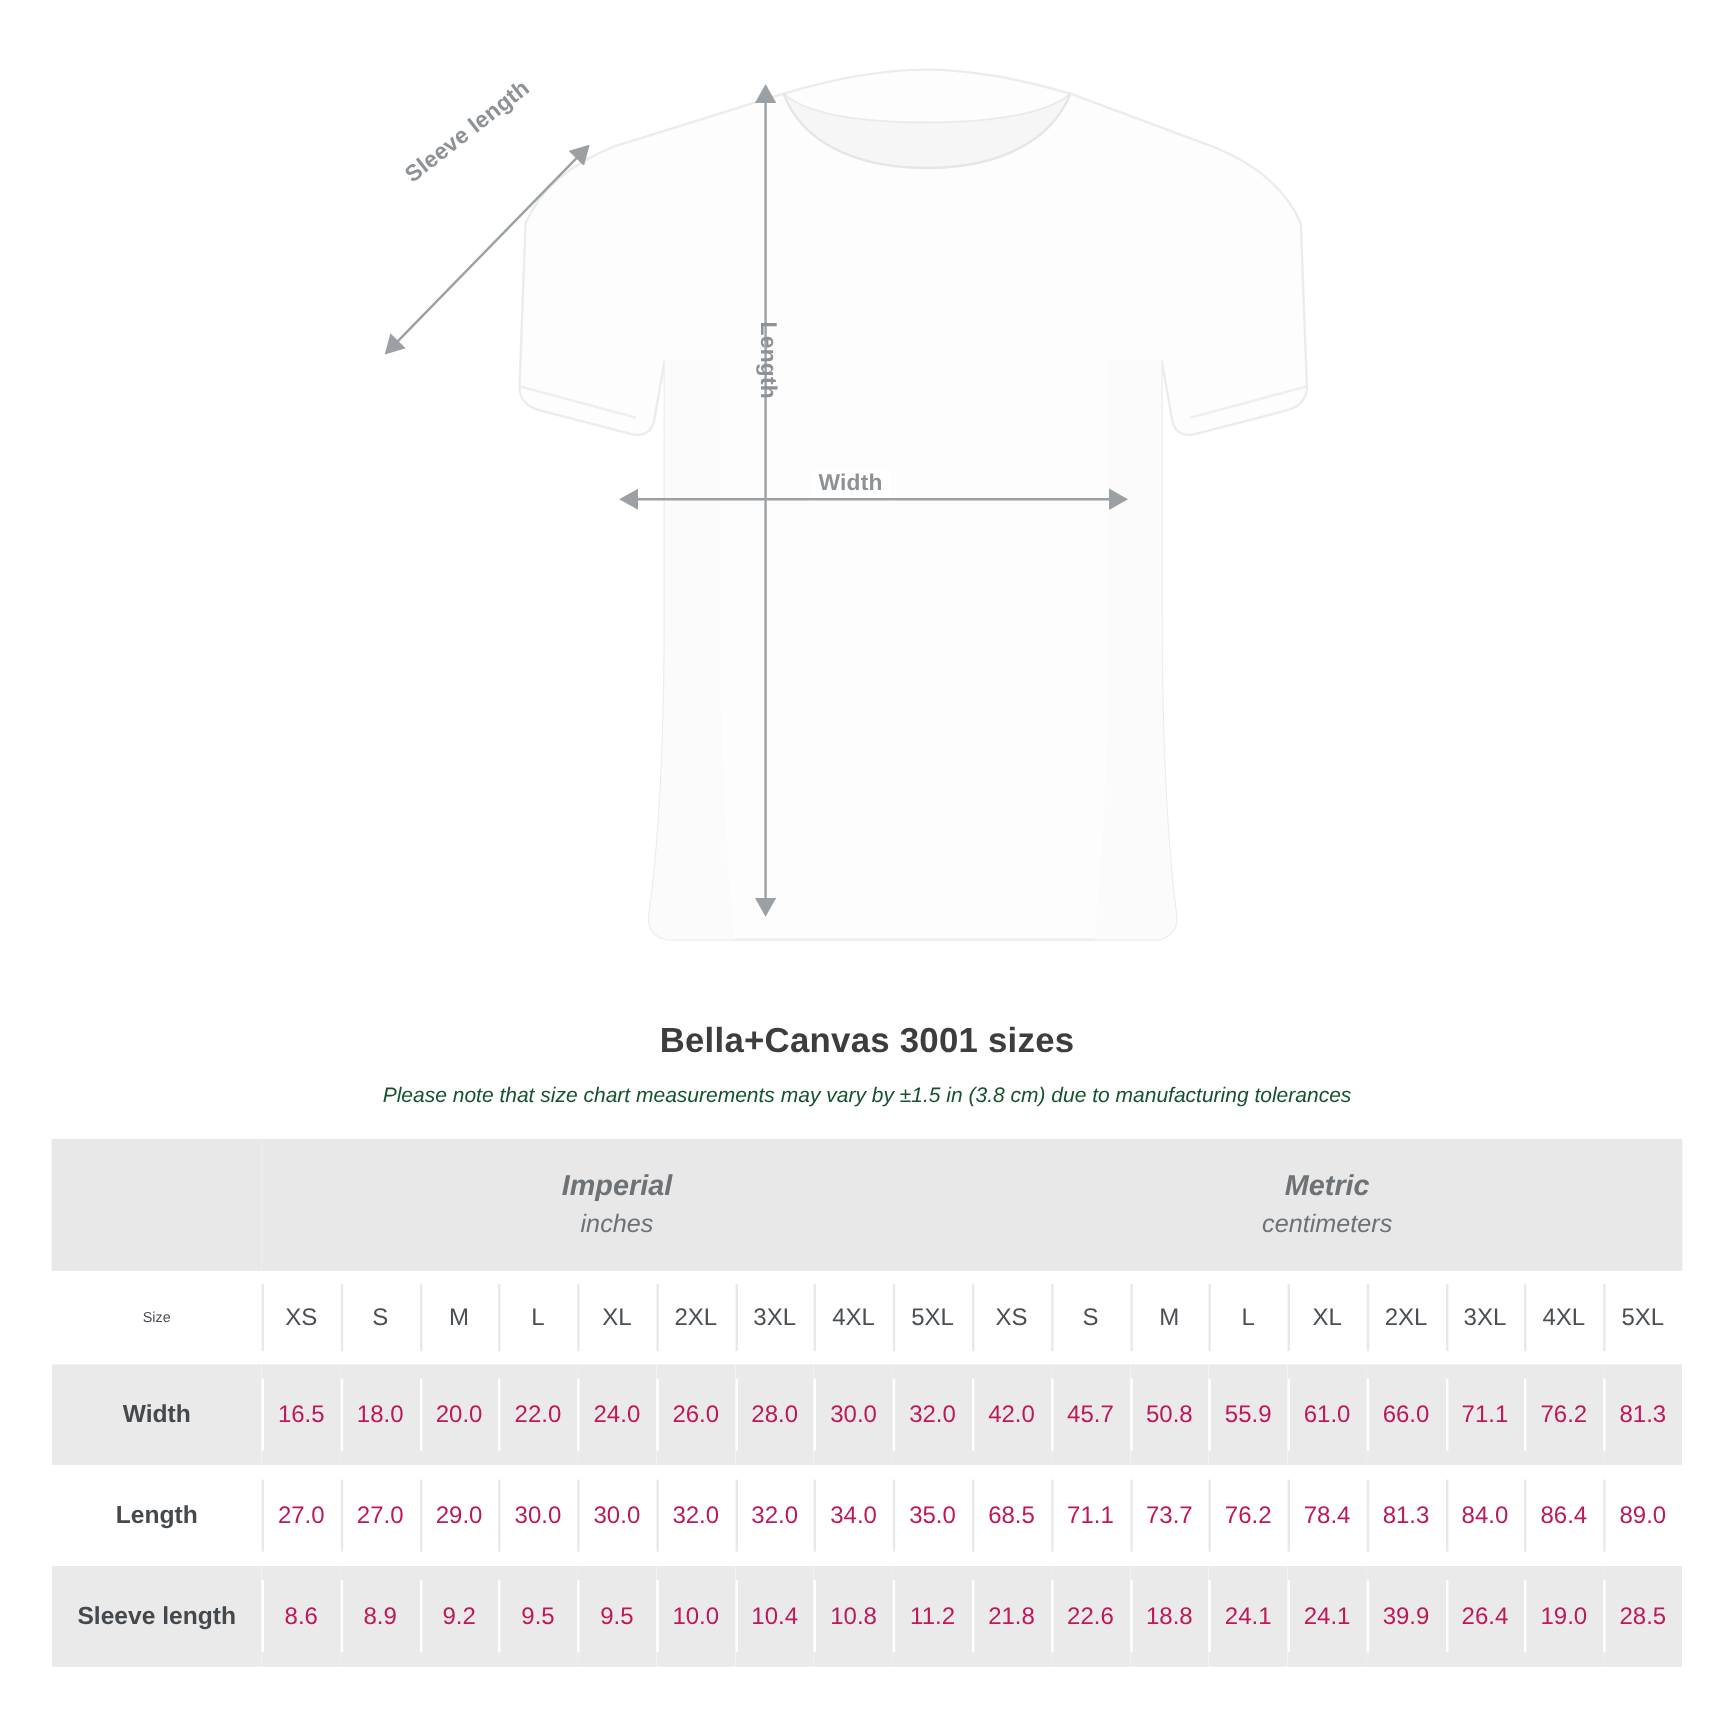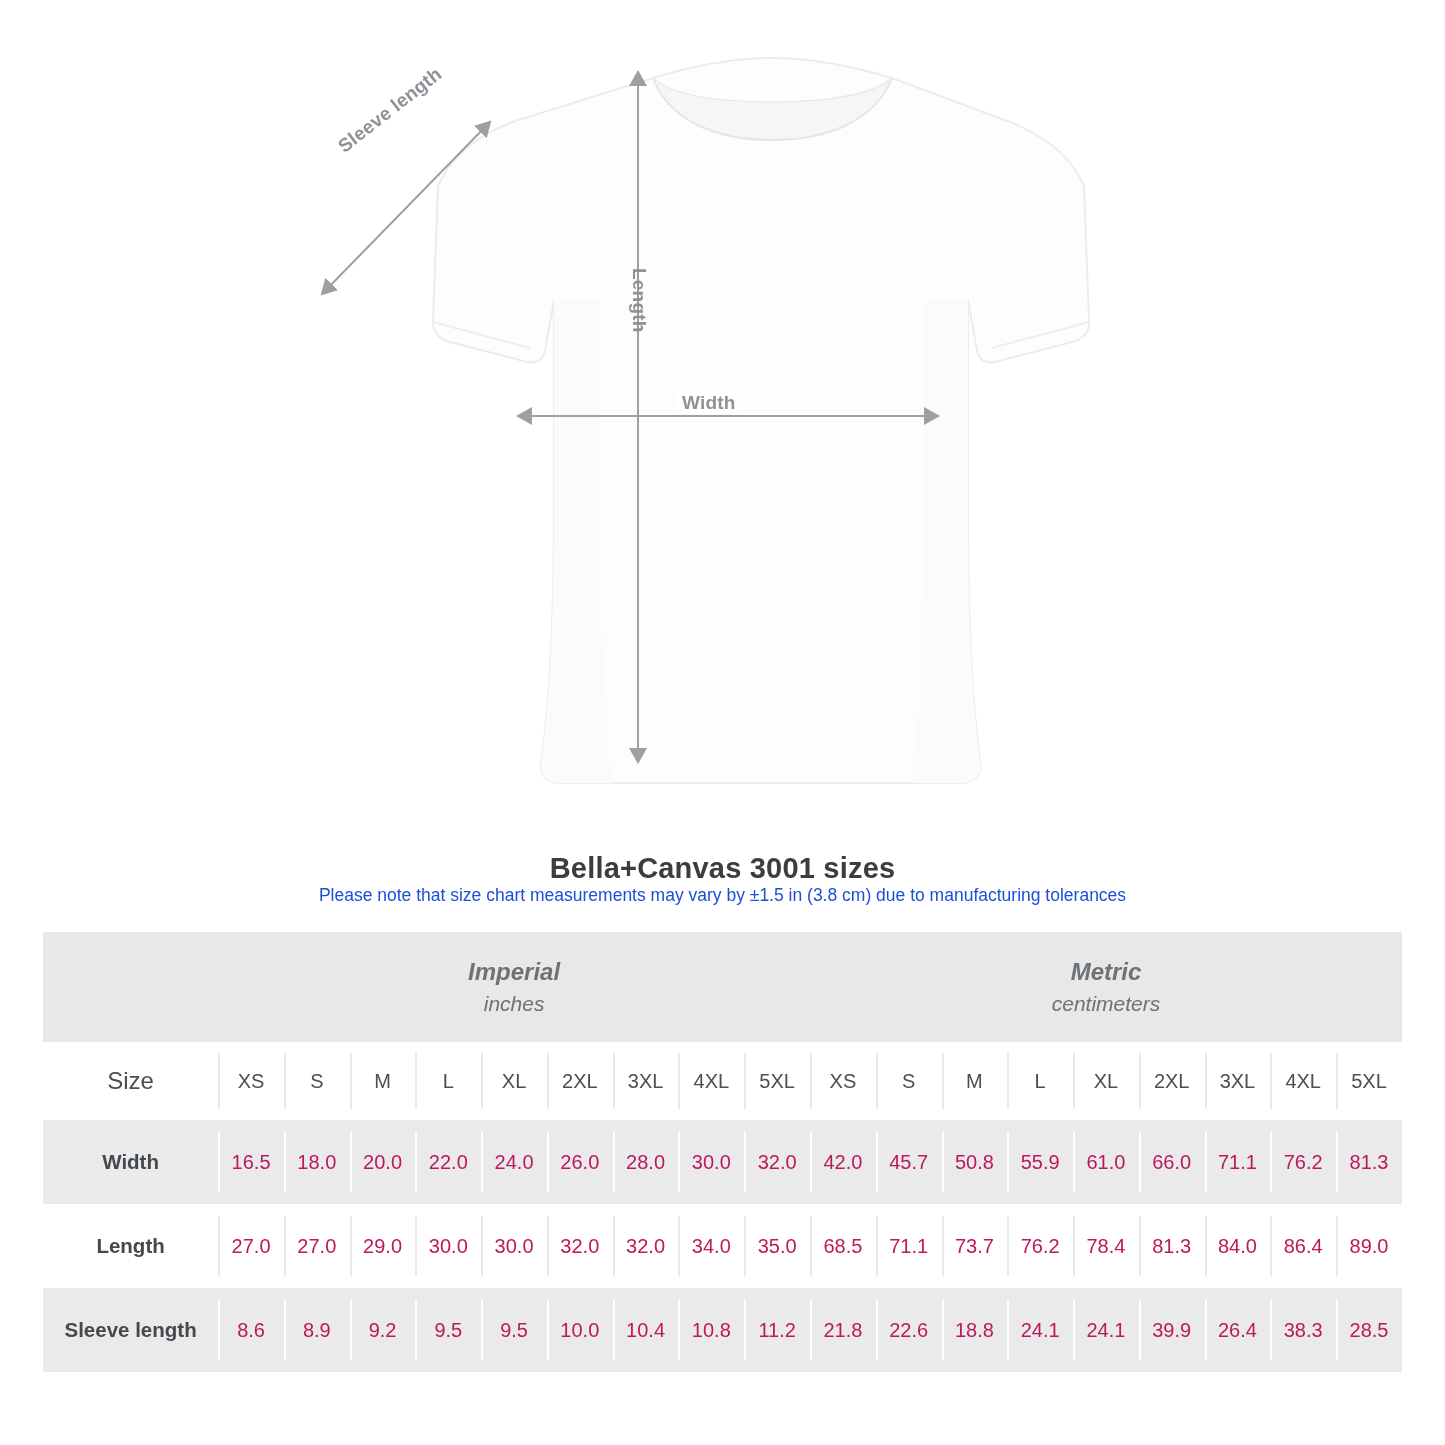--- a/index.html
+++ b/index.html
@@ -65,21 +65,23 @@
   }
   .chart-title {
     font-size: 29px;
     font-weight: bold;
     color: #3d3d3d;
     margin: 0;
     letter-spacing: 0.2px;
   }
   .chart-note {
     font-size: 17.5px;
-    color: #1d4ed8;
+    font-style: italic;
+    color: #14532d;
+    margin-top: 17px;
   }
 
   
   .table-wrap {
     margin: 26px 43px 0 43px;
   }
   table.size-table {
     border-collapse: collapse;
     width: 1359px;
     table-layout: fixed;
@@ -109,21 +111,21 @@
     margin-top: 6px;
   }
   .row-size td {
     height: 76px;
     background: #ffffff;
     font-size: 20px;
     font-weight: bold;
     color: #4a4f54;
   }
   .row-size td.rowhead {
-    font-size: 24px;
+    font-size: 12px;
   }
   tr.band-grey td {
     background: #eaeaea;
   }
   tr.band-white td {
     background: #ffffff;
   }
   .data-row td {
     height: 82px;
     font-size: 20px;
@@ -334,20 +336,20 @@
           <td>10.4</td>
           <td>10.8</td>
           <td>11.2</td>
           <td>21.8</td>
           <td>22.6</td>
           <td>18.8</td>
           <td>24.1</td>
           <td>24.1</td>
           <td>39.9</td>
           <td>26.4</td>
-          <td>38.3</td>
+          <td>19.0</td>
           <td>28.5</td>
         </tr>
       </tbody>
     </table>
   </div>
 
 </div>
 
 </body></html>

